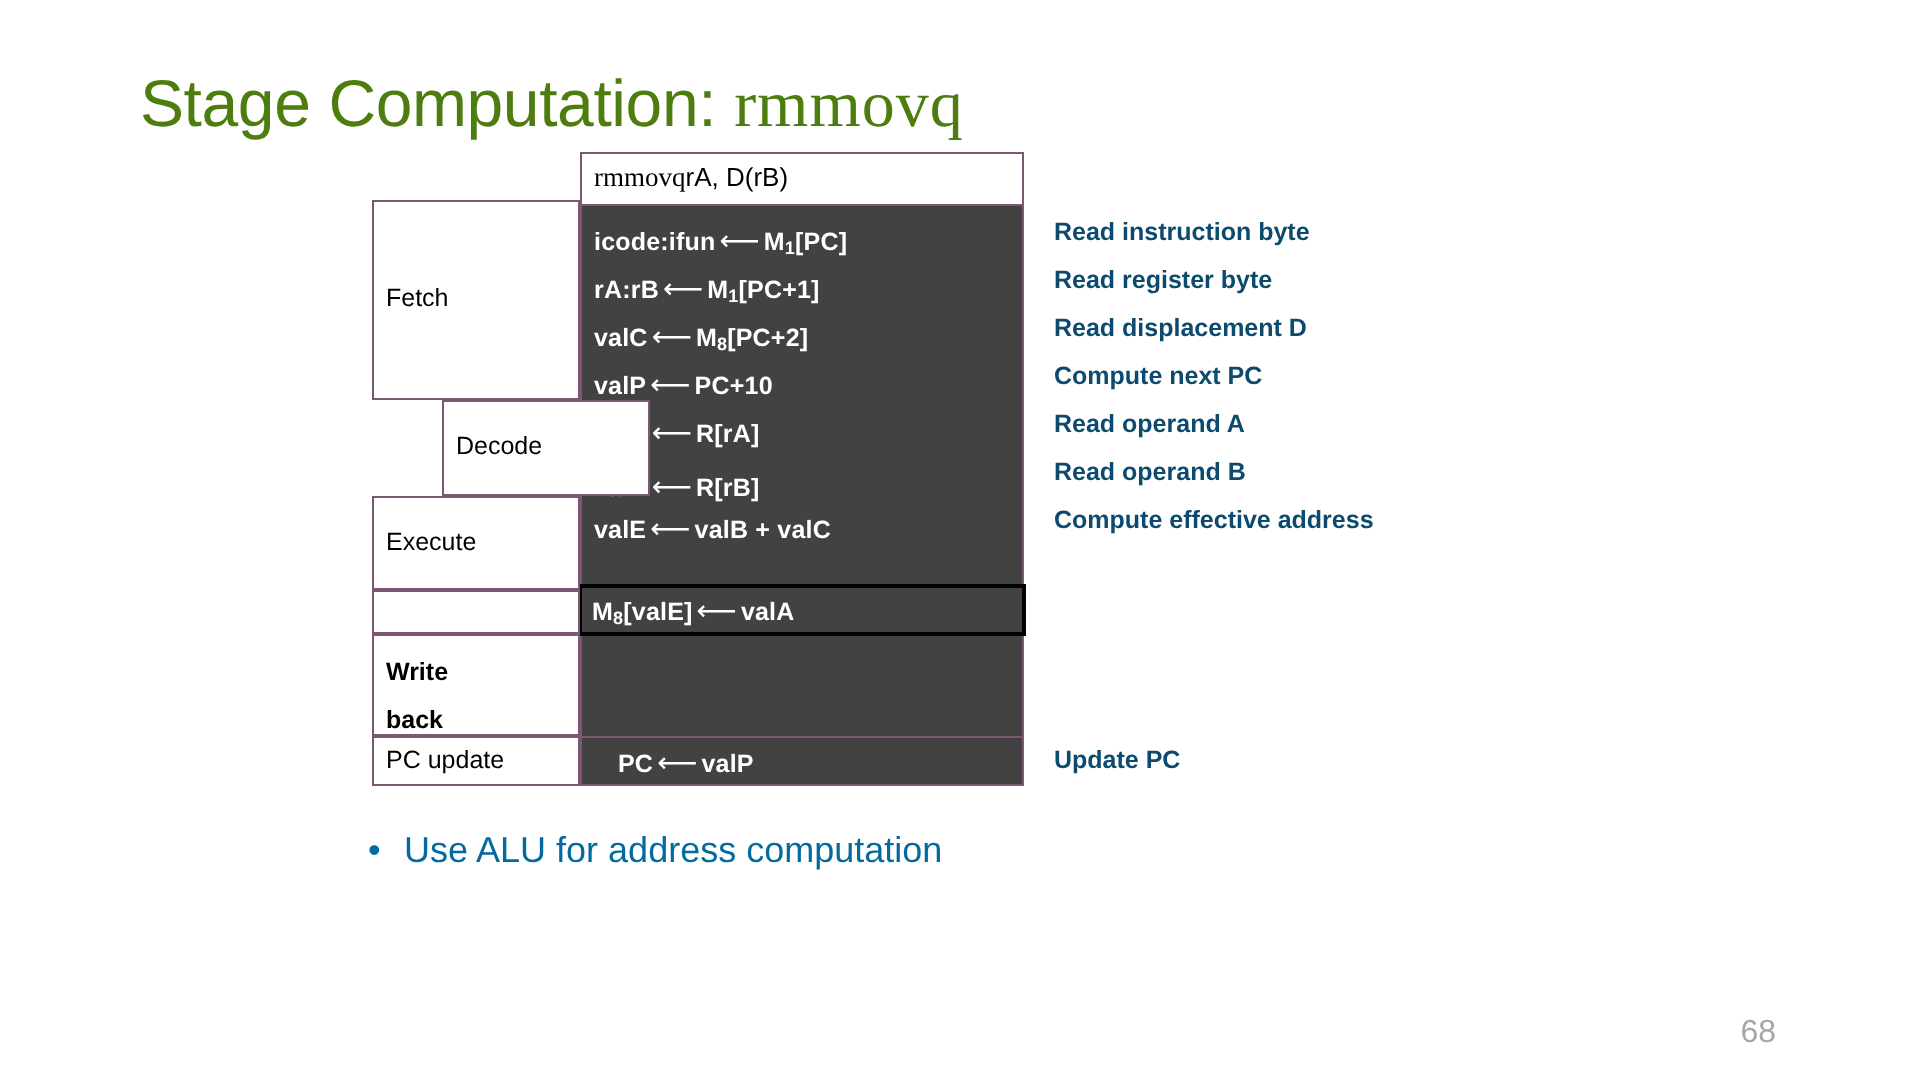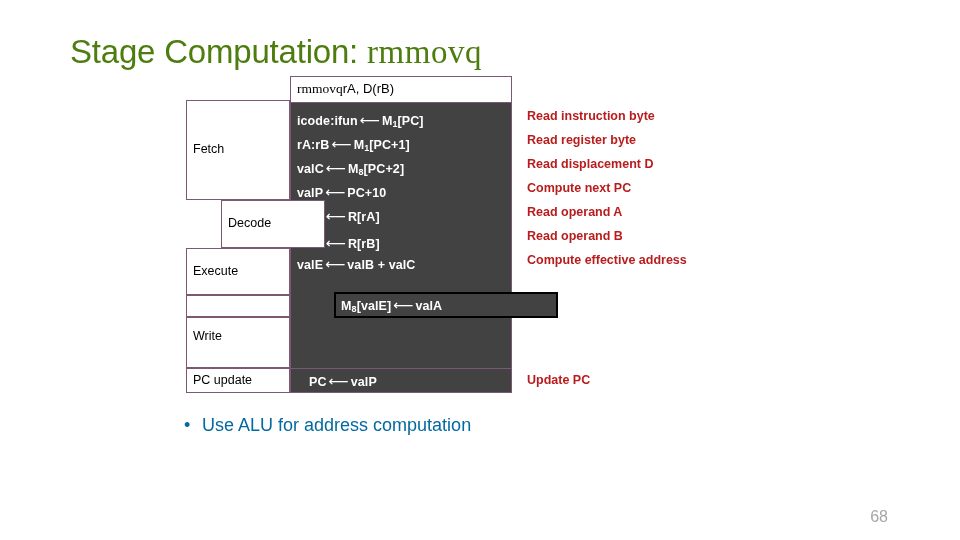--- a/index.html
+++ b/index.html
@@ -69,21 +69,21 @@
 
   
   .cell.label {
     left: 0px;
     width: 104px;
   }
   .cell.label.fetch    { top: 24px; height: 100px; }
   .cell.label.decode   { top: 124px; height: 48px; margin-left: 35px; }
   .cell.label.execute  { top: 172px; height: 47px; }
   .cell.label.memory   { top: 219px; height: 22px; }
-  .cell.label.writeback{ top: 241px; height: 51px; display: block; padding-top: 6px; }
+  .cell.label.writeback{ top: 241px; height: 51px; display: block; padding-top: 6px; font-weight: bold; }
   .cell.label.pcupdate { top: 292px; height: 25px; }
 
   .cell.label.writeback .wbline {
     display: block;
     line-height: 24px;
   }
 
   
   .ops {
     position: absolute;
@@ -119,21 +119,20 @@
     left: 103px;
     top: 216px;
     width: 224px;
     height: 26px;
     background: #424242;
     border: 2.5px solid #000000;
     box-sizing: border-box;
     display: flex;
     align-items: center;
     padding-left: 5px;
-    margin-left: 45px;
   }
   #memory-op-cell .op-line { position: static; }
 
   
   #pcupdate-op-cell {
     position: absolute;
     left: 104px;
     top: 292px;
     width: 222px;
     height: 25px;
@@ -145,21 +144,21 @@
     padding-left: 18px;
   }
   #pcupdate-op-cell .op-line { position: static; }
 
   
   .annotation {
     position: absolute;
     left: 527px;
     font-size: 12.5px;
     font-weight: bold;
-    color: #b91c1c;
+    color: #0c4a6e;
     white-space: nowrap;
   }
 
   
   #bullet-row {
     position: absolute;
     left: 184px;
     top: 415px;
     font-size: 18px;
     color: #0369a1;
@@ -234,20 +233,21 @@
       <span>PC</span><span class="arrow">⟵</span><span>valP</span>
     </div>
   </div>
 
   <div class="cell label fetch">Fetch</div>
   <div class="cell label decode">Decode</div>
   <div class="cell label execute">Execute</div>
   <div class="cell label memory"></div>
   <div class="cell label writeback">
     <span class="wbline">Write</span>
+    <span class="wbline">back</span>
   </div>
   <div class="cell label pcupdate">PC update</div>
 
 </div>
 
 <div class="annotation" style="top:109px;">Read instruction byte</div>
 <div class="annotation" style="top:133px;">Read register byte</div>
 <div class="annotation" style="top:157px;">Read displacement D</div>
 <div class="annotation" style="top:181px;">Compute next PC</div>
 <div class="annotation" style="top:205px;">Read operand A</div>

